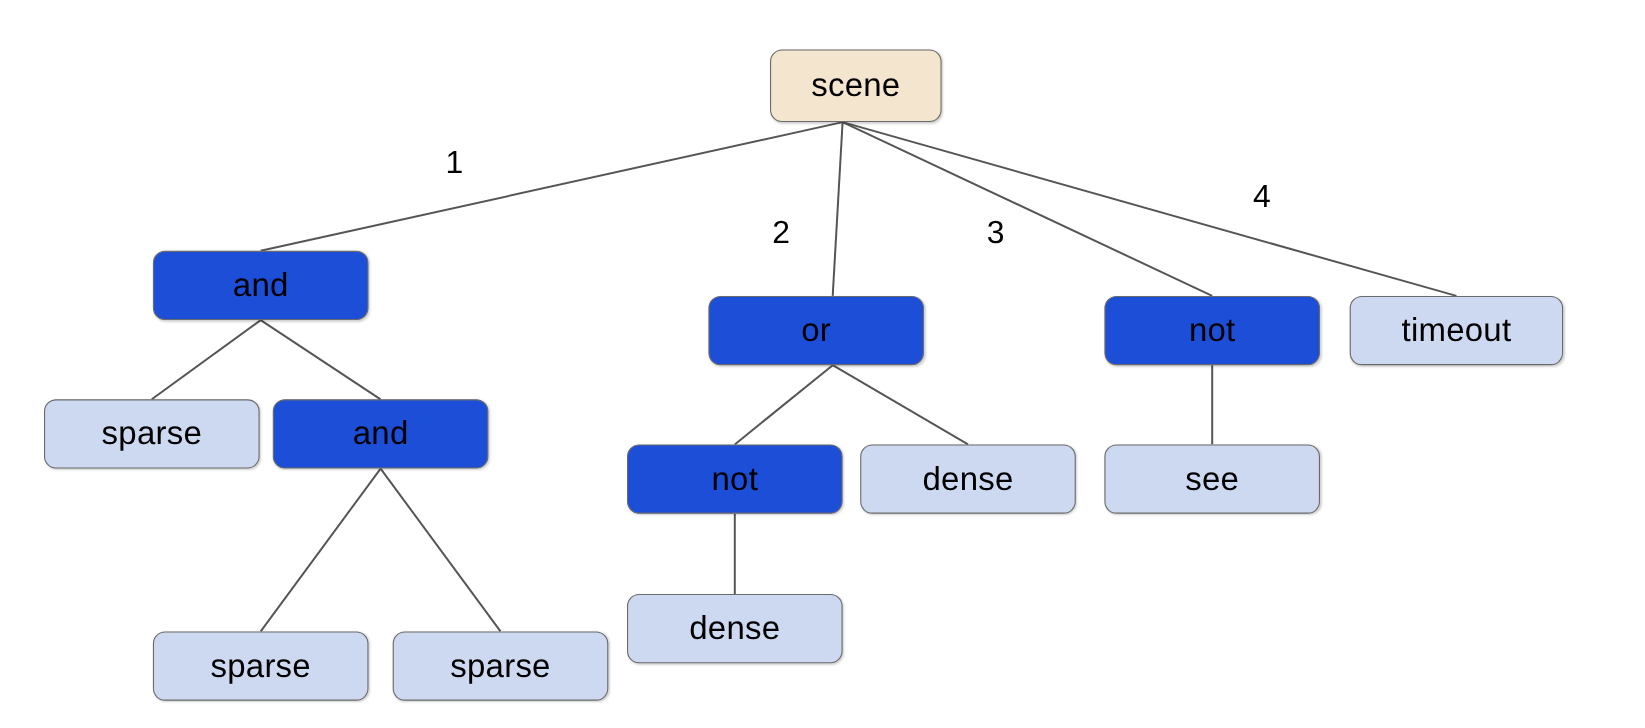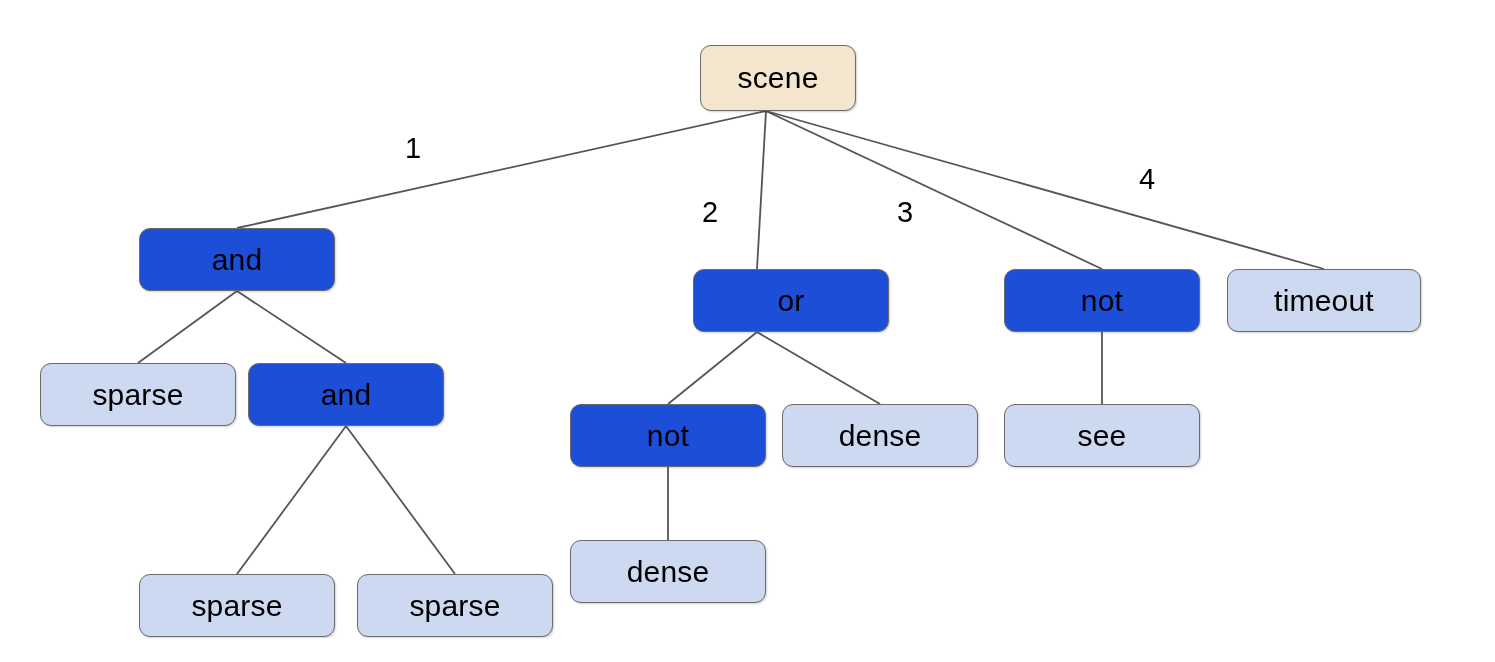--- a/index.html
+++ b/index.html
@@ -84,21 +84,21 @@
     </div>
     <div class="node node-op" style="left: 248px; top: 363px; width: 196px; height: 63px;">
       <span>and</span>
     </div>
     <div class="node node-leaf" style="left: 139px; top: 574px; width: 196px; height: 63px;">
       <span>sparse</span>
     </div>
     <div class="node node-leaf" style="left: 357px; top: 574px; width: 196px; height: 63px;">
       <span>sparse</span>
     </div>
-    <div class="node node-op" style="left: 693px; top: 269px; width: 196px; height: 63px;">
+    <div class="node node-op" style="left: 644px; top: 269px; width: 196px; height: 63px;">
       <span>or</span>
     </div>
     <div class="node node-op" style="left: 570px; top: 404px; width: 196px; height: 63px;">
       <span>not</span>
     </div>
     <div class="node node-leaf" style="left: 782px; top: 404px; width: 196px; height: 63px;">
       <span>dense</span>
     </div>
     <div class="node node-leaf" style="left: 570px; top: 540px; width: 196px; height: 63px;">
       <span>dense</span>

